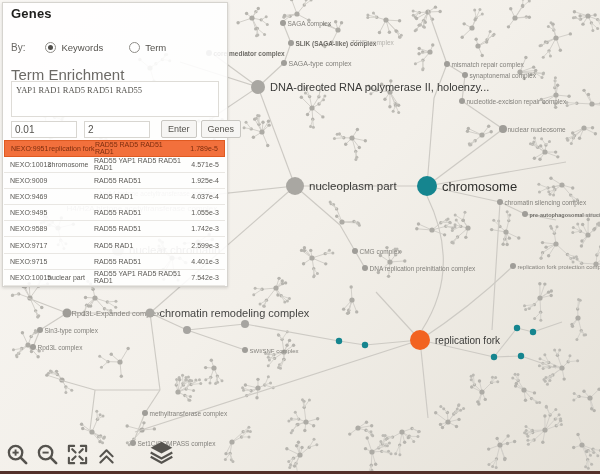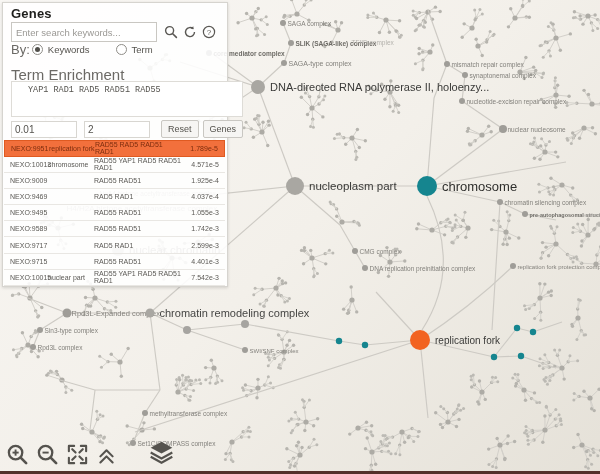--- a/index.html
+++ b/index.html
@@ -15,28 +15,28 @@
     box-shadow:0 1px 3px rgba(0,0,0,0.14);}
   .title{position:absolute;left:8px;top:3px;font-size:13px;font-weight:bold;color:#1d1d1b;letter-spacing:.2px;}
   .search-row{position:absolute;left:8px;top:18px;width:210px;height:22px;display:flex;align-items:center;}
   input.search{width:136px;height:18px;border:1px solid #c9c7c2;background:#fff;font-size:9.5px;
     padding:0 4px;color:#444;outline:none;font-family:"Liberation Sans",sans-serif;}
   input.search::placeholder{color:#9b9995;}
   .ibtn{width:17px;height:17px;border:none;background:transparent;padding:0;margin-left:2px;
     display:flex;align-items:center;justify-content:center;cursor:pointer;}
   .ibtn:first-of-type{margin-left:5px;}
   .radio-row{position:absolute;left:8px;top:39px;font-size:9.5px;color:#55534e;display:flex;align-items:center;}
-  .by{margin-right:2px;font-size:13px;color:#6b6965;}
+  .by{margin-right:20px;font-size:10px;color:#6b6965;}
   .ropt{display:flex;align-items:center;margin-right:26px;cursor:pointer;}
   .rdot{width:9px;height:9px;border-radius:50%;border:1px solid #8f8d88;margin-right:5px;position:relative;background:#fff;flex:none;}
   .rdot.sel::after{content:"";position:absolute;left:2px;top:2px;width:5px;height:5px;border-radius:50%;background:#514f4b;}
   .section-title{position:absolute;left:8px;top:63px;font-size:15px;color:#6b6965;}
   textarea.genes{position:absolute;left:8px;top:78px;width:198px;height:28px;resize:none;
-    border:1px solid #dedcd7;font-size:8.5px;color:#55534e;font-family:Liberation Mono, monospace;
-    padding:3px 16px;background:#fff;outline:none;}
+    border:1px solid #dedcd7;font-size:8.5px;color:#55534e;font-family:Liberation Serif, serif;
+    padding:3px 4px;background:#fff;outline:none;}
   .params-row{position:absolute;left:8px;top:117px;display:flex;align-items:center;width:210px;}
   input.pnum{width:58px;height:15px;border:1px solid #d8d6d1;font-size:10px;color:#55534e;
     padding:0 3px;margin-right:7px;background:#fff;outline:none;font-family:"Liberation Sans",sans-serif;}
   .btn{height:18px;font-size:9px;color:#55534e;background:#f6f5f3;border:1px solid #c9c7c2;
     border-radius:2px;padding:0 6px;margin-left:4px;cursor:pointer;font-family:"Liberation Sans",sans-serif;}
   #results{position:absolute;left:1px;top:137px;width:221px;}
   .trow{display:flex;height:15.2px;align-items:center;font-size:7px;color:#5a5854;border-bottom:1px solid #e9e7e3;}
   .trow.hl{background:#f2703c;border:1px solid #df5a21;color:#7c2d0e;height:14.5px;}
   .c-id{width:38px;padding-left:6px;flex:none;}
   .c-name{width:46px;flex:none;}
@@ -1956,41 +1956,20 @@
       <text x="435" y="343.6" font-size="10" fill="#3a3a38">replication fork</text>
       <circle cx="150" cy="313" r="4.5" fill="#a9a7a2"></circle>
       <text x="159.5" y="316.96" font-size="11" fill="#454543">chromatin remodeling complex</text>
       <circle cx="118" cy="250" r="6" fill="#c6c4bf"></circle>
       <text x="129" y="254.14" font-size="11.5" fill="#908e89">nuclear chromatin</text>
     </svg>
 
   <div class="panel">
     <div class="title">Genes</div>
 
-    <div class="search-row">
-      <input class="search" type="text" placeholder="Enter search keywords..." style="">
-      <button class="ibtn">
-        <svg width="14" height="14" viewBox="0 0 14 14">
-          <circle cx="5.6" cy="5.6" r="4" fill="none" stroke="#5a5854" stroke-width="1.4"></circle>
-          <line x1="8.7" y1="8.7" x2="12.4" y2="12.4" stroke="#5a5854" stroke-width="1.6" stroke-linecap="round"></line>
-        </svg>
-      </button>
-      <button class="ibtn">
-        <svg width="14" height="14" viewBox="0 0 14 14">
-          <path d="M11.5 7a4.5 4.5 0 1 1-1.4-3.2" fill="none" stroke="#5a5854" stroke-width="1.4"></path>
-          <path d="M10.3 1.2 L10.6 4.2 L7.7 3.5 Z" fill="#5a5854"></path>
-        </svg>
-      </button>
-      <button class="ibtn">
-        <svg width="14" height="14" viewBox="0 0 14 14">
-          <circle cx="7" cy="7" r="5.6" fill="none" stroke="#5a5854" stroke-width="1.2"></circle>
-          <text x="7" y="9.8" font-size="8" fill="#5a5854" text-anchor="middle" font-family="Liberation Sans, sans-serif">?</text>
-        </svg>
-      </button>
-    </div>
 
     <div class="radio-row">
       <span class="by">By:</span>
       <span id="radio-group" style="display: flex;">
           <span class="ropt">
             <span class="rdot sel"></span>
             <span>Keywords</span>
           </span>
           <span class="ropt">
             <span class="rdot"></span>
@@ -1999,21 +1978,21 @@
         </span>
     </div>
 
     <div class="section-title">Term Enrichment</div>
 
     <textarea class="genes" style="">YAP1 RAD1 RAD5 RAD51 RAD55</textarea>
 
     <div class="params-row">
       <input class="pnum" type="text" value="0.01" style="">
       <input class="pnum" type="text" value="2" style="">
-      <button class="btn">Reset</button>
+      <button class="btn">Enter</button>
       <button class="btn">Genes</button>
     </div>
 
     <div id="results">
         <div class="trow hl">
           <div class="c-id">NEXO:9951</div>
           <div class="c-name">replication fork</div>
           <div class="c-genes">RAD55 RAD5 RAD51 RAD1</div>
           <div class="c-pv">1.789e-5</div>
         </div>

